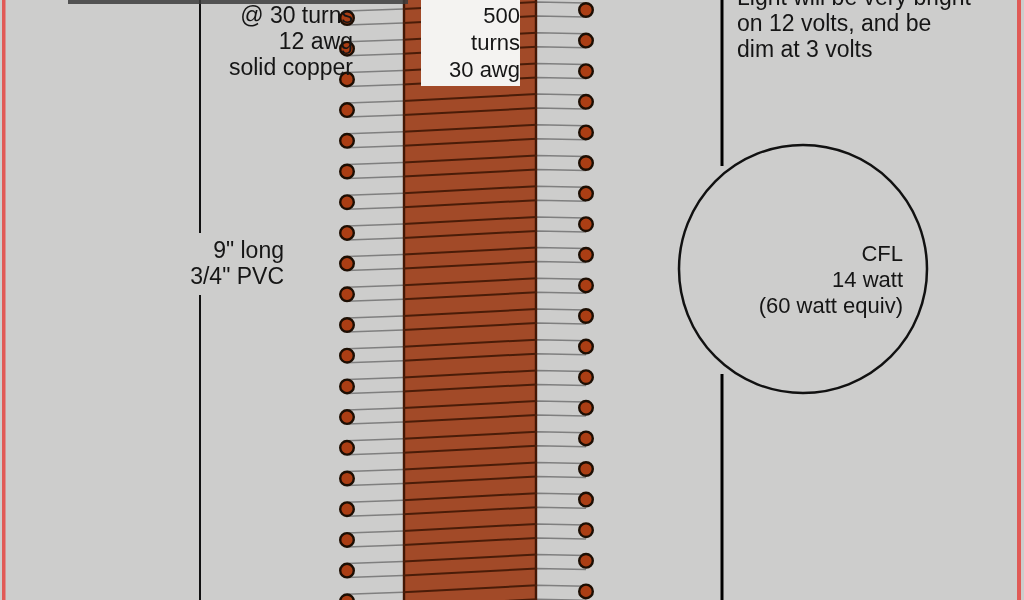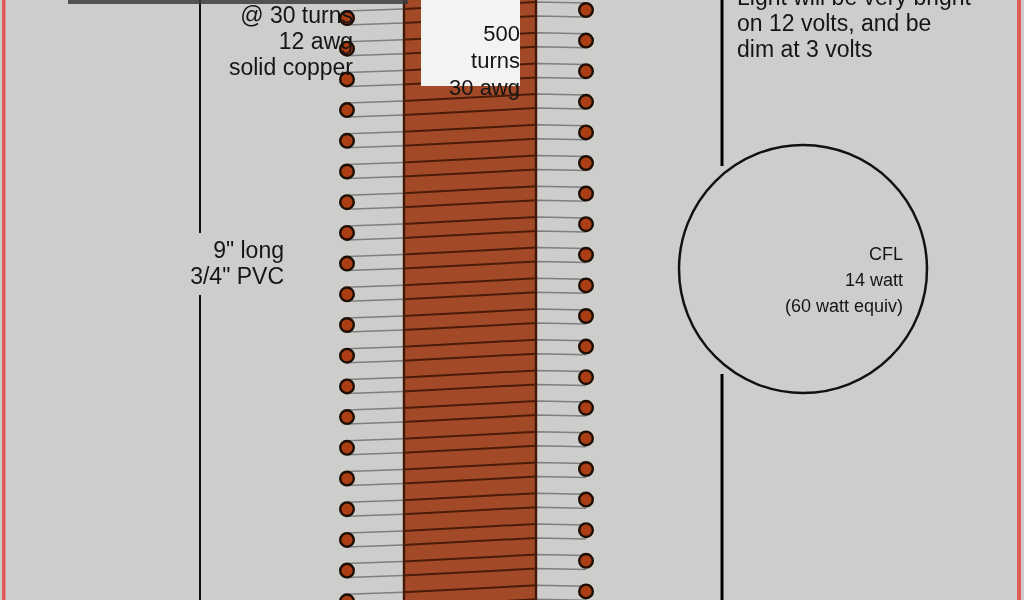--- a/index.html
+++ b/index.html
@@ -17,26 +17,26 @@
     color:#151515;
     font-size:23px;
     line-height:26px;
     text-align:right;
   }
   #primary-label{left:188px;top:2px;width:165px;}
   #secondary-label{
     left:421px;top:0px;width:99px;height:86px;
     background:#f4f3f1;
     font-size:22px;line-height:27px;
-    padding-top:20px;
+    padding-top:2px;
     box-sizing:border-box;
   }
   #pvc-label{left:124px;top:237px;width:160px;}
   #note-label{left:737px;top:-16px;width:270px;text-align:left;}
-  #cfl-label{left:703px;top:241px;width:200px;font-size:18px;line-height:26px;}
+  #cfl-label{left:703px;top:241px;width:200px;font-size:22px;line-height:26px;}
   .dimline{stroke:#111;stroke-width:2;}
   .circuitline{stroke:#000;stroke-width:3;}
   .cflcircle{fill:none;stroke:#111;stroke-width:2.5;}
   .band{fill:#3c3c3c;opacity:.85;}
   .redborder{fill:#e15a56;}
 </style>
 </head>
 <body>
 
 <div id="stage">

